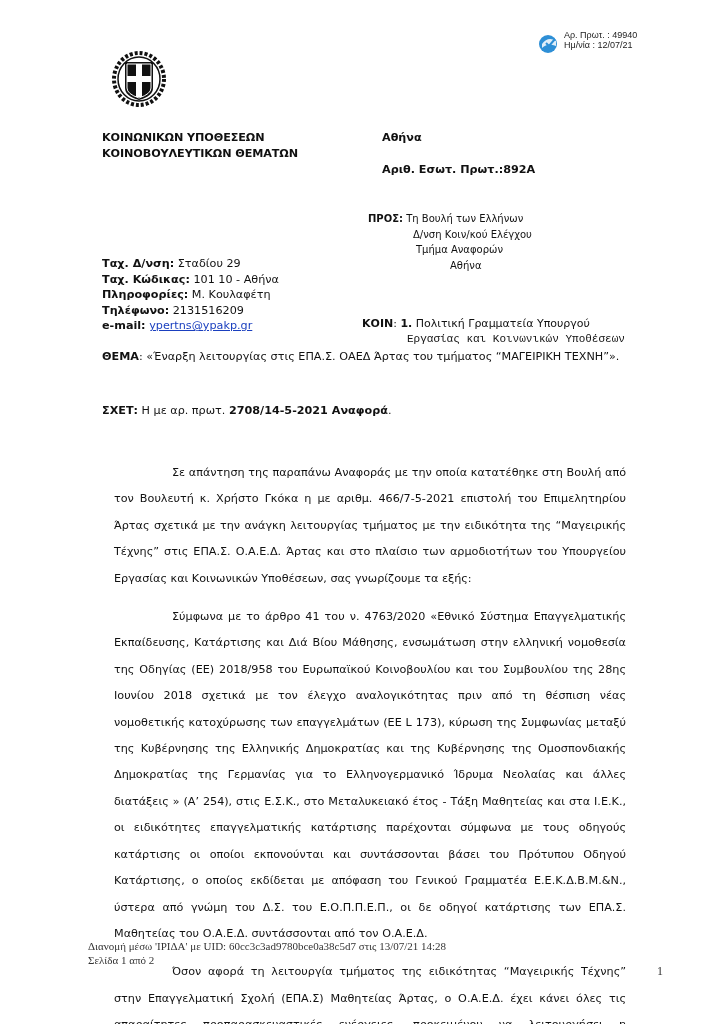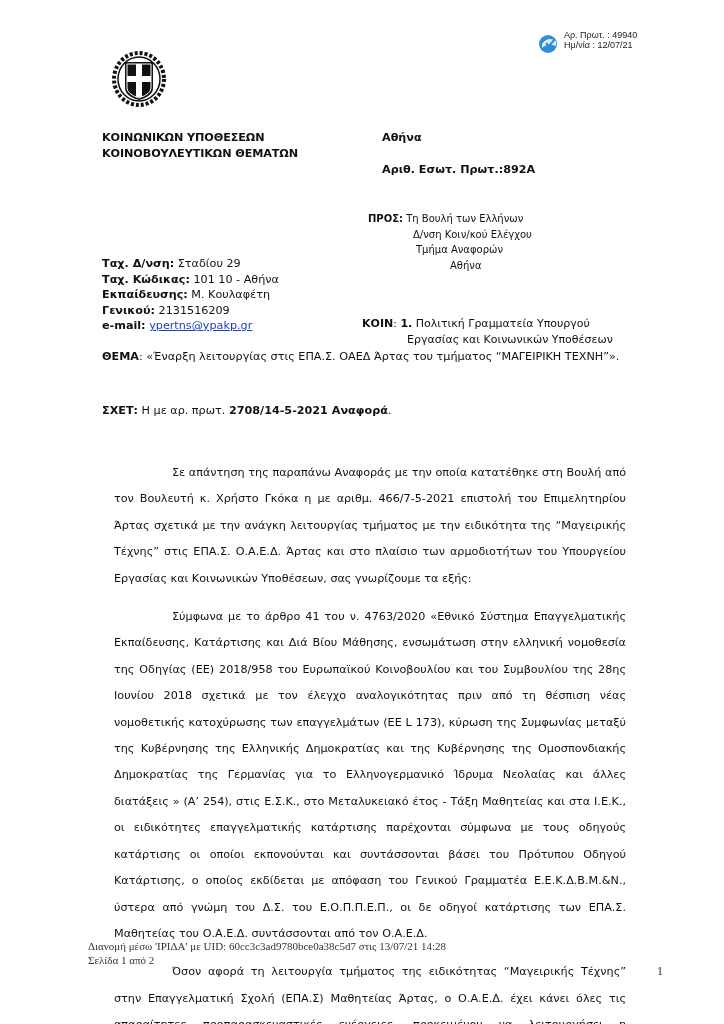--- a/index.html
+++ b/index.html
@@ -12,21 +12,21 @@
   .issuer { left:102px; top:130px; font-family:"DejaVu Sans", sans-serif; font-weight:bold; font-size:11.2px; line-height:15.8px; letter-spacing:-0.1px; }
   .contact { left:102px; top:240px; font-size:11.2px; line-height:15.6px;margin-top:16px; }
   .contact b { font-weight:bold; }
   .link { color:#1a3fbf; text-decoration:underline; }
   .right-top { left:382px; top:130px; font-size:11.2px; font-weight:bold; line-height:15.8px; }
   .pros { left:368px; top:211px; font-size:10px; line-height:15.6px; }
   .pros .ind { padding-left:45px; }
   .pros .ind2 { padding-left:48px; }
   .pros .ind3 { padding-left:82px; }
   .koin { left:362px; top:295px; font-size:11px; line-height:15.6px;margin-top:21px; }
-  .koin .ind { padding-left:45px; }
+  .koin .ind { padding-left:45px;font-family:Liberation Mono, monospace; }
   .thema { left:102px; top:350px; font-size:11.2px; }
   .sxet { left:102px; top:404px; font-size:11.2px; }
   .body-text { left:102px; top:448px; width:536px; font-size:11.2px; line-height:26.4px; text-align:justify; }
   .body-text p { margin:12px; text-indent:58px; }
   .footer-note { left:88px; top:939px; font-family:"Liberation Serif", serif; font-size:11px; line-height:14px; color:#333; }
   .page-num { left:657px; top:964px; font-family:"Liberation Serif", serif; font-size:12px; color:#333; }
 </style>
 </head>
 <body>
 
@@ -52,22 +52,22 @@
 </svg>
 
 <div class="abs issuer">
   <div>ΚΟΙΝΩΝΙΚΩΝ ΥΠΟΘΕΣΕΩΝ</div>
   <div>ΚΟΙΝΟΒΟΥΛΕΥΤΙΚΩΝ ΘΕΜΑΤΩΝ</div>
 </div>
 
 <div class="abs contact">
   <div><b>Ταχ. Δ/νση:</b><span> Σταδίου 29</span></div>
   <div><b>Ταχ. Κώδικας:</b><span> 101 10 - Αθήνα</span></div>
-  <div><b>Εκπαίδευσης:</b><span> Μ. Κουλαφέτη</span></div>
-  <div><b>Γενικού:</b><span> 2131516209</span></div>
+  <div><b>Πληροφορίες:</b><span> Μ. Κουλαφέτη</span></div>
+  <div><b>Τηλέφωνο:</b><span> 2131516209</span></div>
   <div><b>e-mail:</b> <span class="link">ypertns@ypakp.gr</span></div>
 </div>
 
 <div class="abs right-top">
   <div>Αθήνα</div>
   <div style="margin-top:15.8px">Αριθ. Εσωτ. Πρωτ.:892Α</div>
 </div>
 
 <div class="abs pros">
   <div><b>ΠΡΟΣ:</b> <span>Τη Βουλή των Ελλήνων</span></div>

